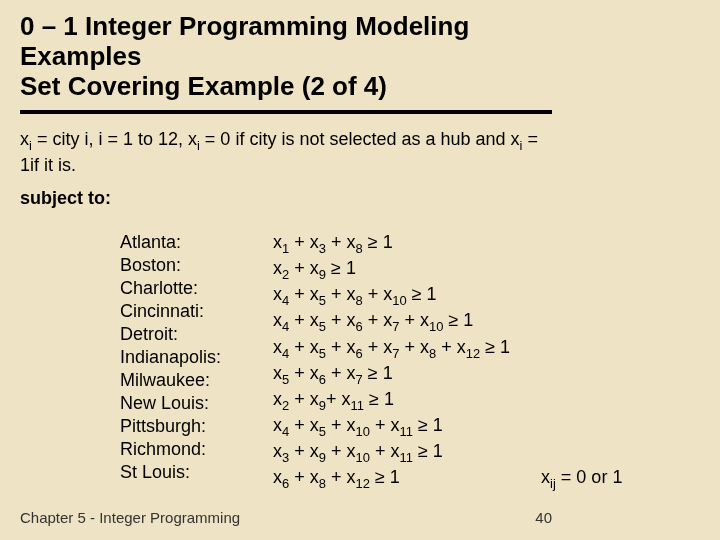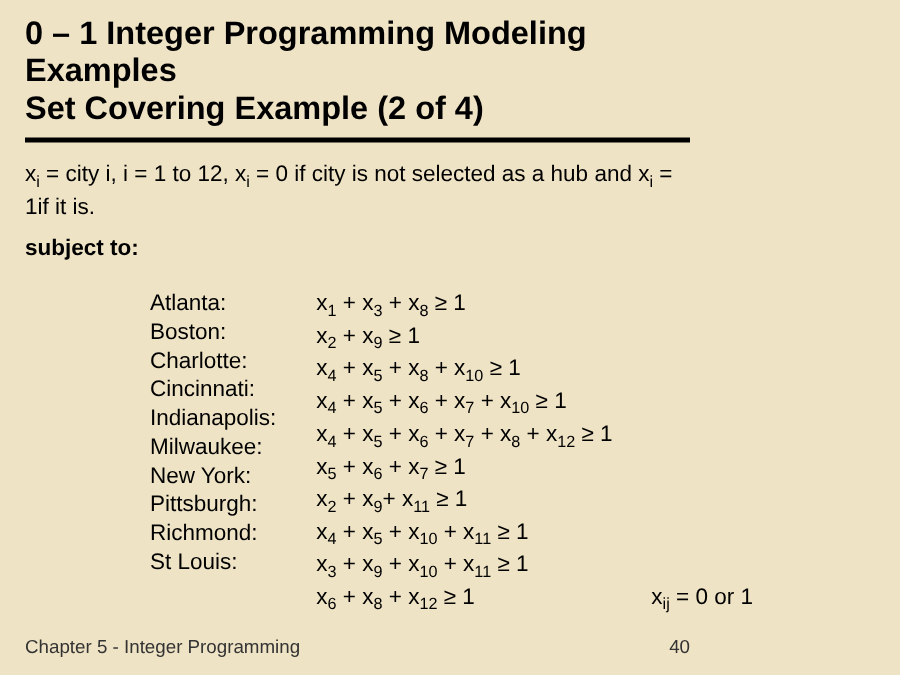--- a/index.html
+++ b/index.html
@@ -37,21 +37,21 @@
     margin: 6px 0 10px 0;
   }
   .subject-to {
     margin-top: 6px;
     font-weight: bold;
   }
   .constraints {
     margin-top: 20px;
     margin-left: 100px;
     display: flex;
-    gap: 32px;
+    gap: 52px;
   }
   .col {
     display: flex;
     flex-direction: column;
   }
   .col .row {
     line-height: 1.28;
     white-space: nowrap;
   }
   .col.expr {
@@ -98,23 +98,24 @@
 
 
     <div class="para subject-to">subject to:</div>
 
     <div class="constraints">
       <div class="col cities">
           <div class="row">Atlanta:</div>
           <div class="row">Boston:</div>
           <div class="row">Charlotte:</div>
           <div class="row">Cincinnati:</div>
+          <div class="row">Detroit:</div>
           <div class="row">Indianapolis:</div>
           <div class="row">Milwaukee:</div>
-          <div class="row">New York:</div>
+          <div class="row">New Louis:</div>
           <div class="row">Pittsburgh:</div>
           <div class="row">Richmond:</div>
           <div class="row">St Louis:</div>
         </div>
       <div class="col expr">
       <div class="row">x<sub>1</sub> + x<sub>3</sub> + x<sub>8</sub> ≥ 1</div>
           <div class="row">x<sub>2</sub>  + x<sub>9</sub>  ≥ 1</div>
           <div class="row">x<sub>4</sub> + x<sub>5</sub> + x<sub>8</sub> + x<sub>10</sub> ≥ 1</div>
           <div class="row">x<sub>4</sub> + x<sub>5</sub> + x<sub>6</sub> + x<sub>7</sub> + x<sub>10</sub> ≥ 1</div>
           <div class="row">x<sub>4</sub> + x<sub>5</sub> + x<sub>6</sub> + x<sub>7</sub> + x<sub>8</sub> + x<sub>12</sub> ≥ 1</div>

